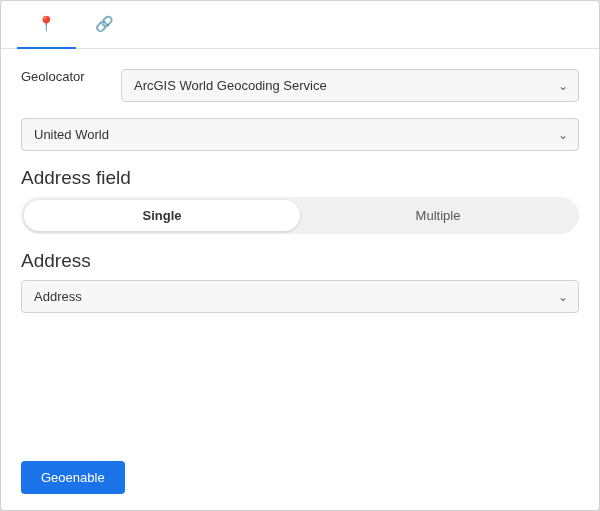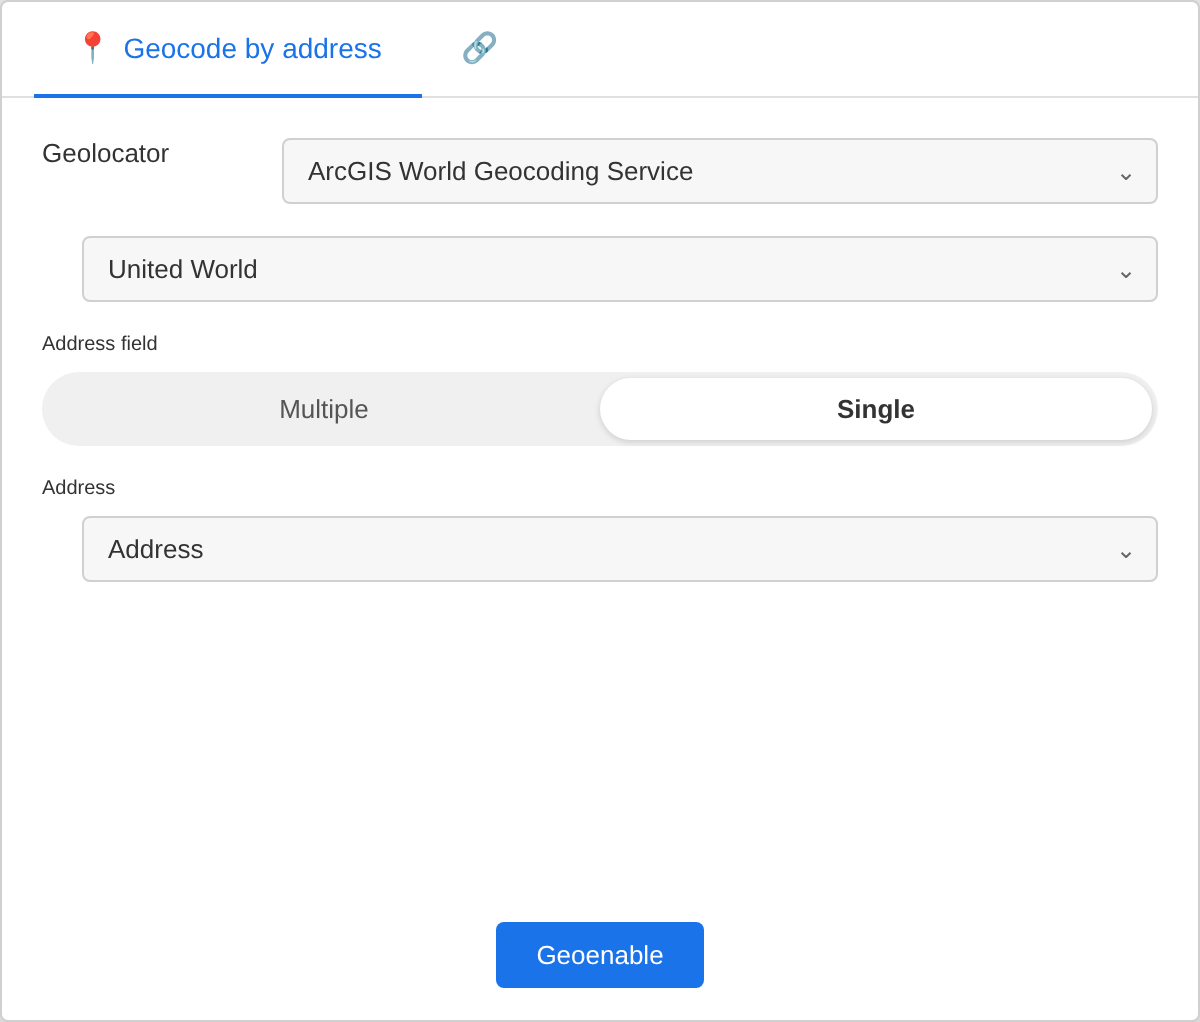--- a/index.html
+++ b/index.html
@@ -73,21 +73,20 @@
     .form-label {
       font-size: 13px;
       color: #333;
       width: 100px;
       flex-shrink: 0;
     }
 
     .select-wrapper {
       flex: 1;
       position: relative;
-      margin-left: 20px;
     }
 
     .select-display {
       width: 100%;
       background: #f7f7f7;
       border: 1px solid #d0d0d0;
       border-radius: 4px;
       padding: 8px 36px 8px 12px;
       font-size: 13px;
       color: #333;
@@ -106,21 +105,21 @@
       color: #666;
       font-size: 12px;
       pointer-events: none;
     }
 
     .address-field-section {
       margin-bottom: 16px;
     }
 
     .section-label {
-      font-size: 10px;
+      font-size: 19px;
       color: #333;
       margin-bottom: 8px;
     }
 
     .toggle-group {
       display: flex;
       background: #f0f0f0;
       border-radius: 20px;
       padding: 3px;
       width: 100%;
@@ -146,21 +145,21 @@
       font-weight: 600;
       box-shadow: 0 1px 3px rgba(0,0,0,0.15);
     }
 
     .address-section {
       margin-bottom: 12px;
     }
 
     .footer {
       display: flex;
-      justify-content: center;
+      justify-content: flex-start;
       padding: 16px 20px;
       margin-top: auto;
     }
 
     .geoenable-btn {
       background: #1a73e8;
       color: #ffffff;
       border: none;
       border-radius: 4px;
       padding: 9px 20px;
@@ -175,21 +174,20 @@
     }
   </style>
 </head>
 <body>
 
 <div class="dialog">
 
   <div class="tabs">
     <div class="tab active">
       <span class="tab-icon">📍</span>
-      <span>Geocode by address</span>
     </div>
     <div class="tab">
       <span class="tab-icon">🔗</span>
     </div>
   </div>
 
   <div class="content">
 
     <div class="form-row">
       <div class="form-label">Geolocator</div>
@@ -206,22 +204,22 @@
         <div class="select-display">
           <span class="select-text">United World</span>
           <span class="chevron-icon">⌄</span>
         </div>
       </div>
     </div>
 
     <div class="address-field-section">
       <div class="section-label">Address field</div>
       <div class="toggle-group">
+        <button class="toggle-btn active">Single</button>
         <button class="toggle-btn">Multiple</button>
-        <button class="toggle-btn active">Single</button>
       </div>
     </div>
 
     <div class="address-section">
       <div class="section-label">Address</div>
       <div class="select-wrapper">
         <div class="select-display">
           <span class="select-text">Address</span>
           <span class="chevron-icon">⌄</span>
         </div>

